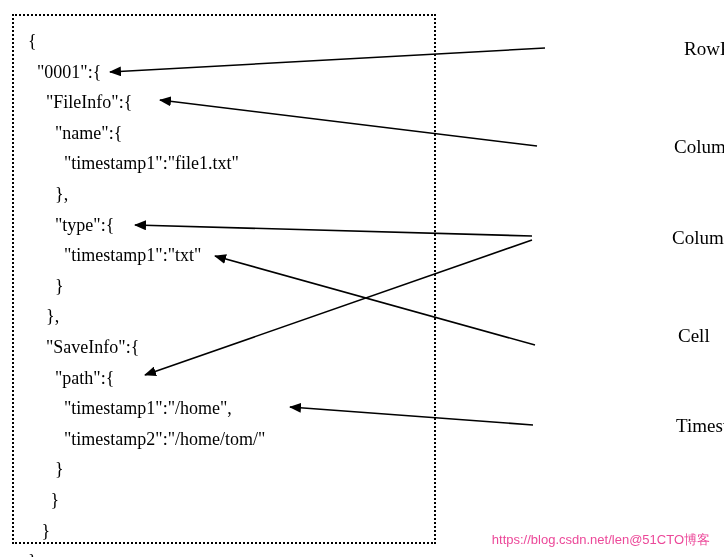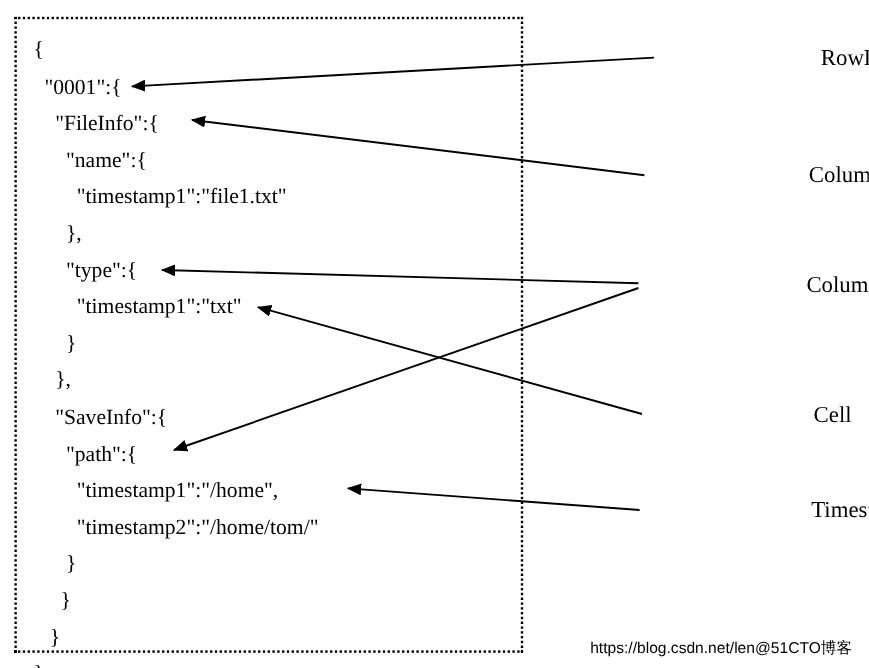--- a/index.html
+++ b/index.html
@@ -38,21 +38,21 @@
       top: 0;
       width: 724px;
       height: 557px;
       pointer-events: none;
     }
     .watermark {
       position: absolute;
       bottom: 8px;
       right: 14px;
       font-size: 13px;
-      color: #000000;
+      color: #ec4899;
       font-family: Arial, sans-serif;
       margin-left: 28px;
     }
   </style>
 </head>
 <body>
 
 <div class="json-box">
   <div class="line">{</div>
   <div class="line">  "0001":{</div>
@@ -91,17 +91,17 @@
 
   <line x1="535" y1="345" x2="215" y2="256" stroke="#000" stroke-width="1.6" marker-end="url(#ah)"></line>
 
   <line x1="533" y1="425" x2="290" y2="407" stroke="#000" stroke-width="1.6" marker-end="url(#ah)"></line>
 </svg>
 
 <div class="labels">
   <div class="label" style="left:0;top:38px">RowKey</div>
   <div class="label" style="left:-10px;top:136px">Column Family</div>
   <div class="label" style="left:-12px;top:227px">Column Qualifier</div>
-  <div class="label" style="left:-6px;top:336px">Cell</div>
+  <div class="label" style="left:-6px;top:325px">Cell</div>
   <div class="label" style="left:-8px;top:415px">Timestamp</div>
 </div>
 
 <div class="watermark">https://blog.csdn.net/len@51CTO博客</div>
 
 </body></html>

